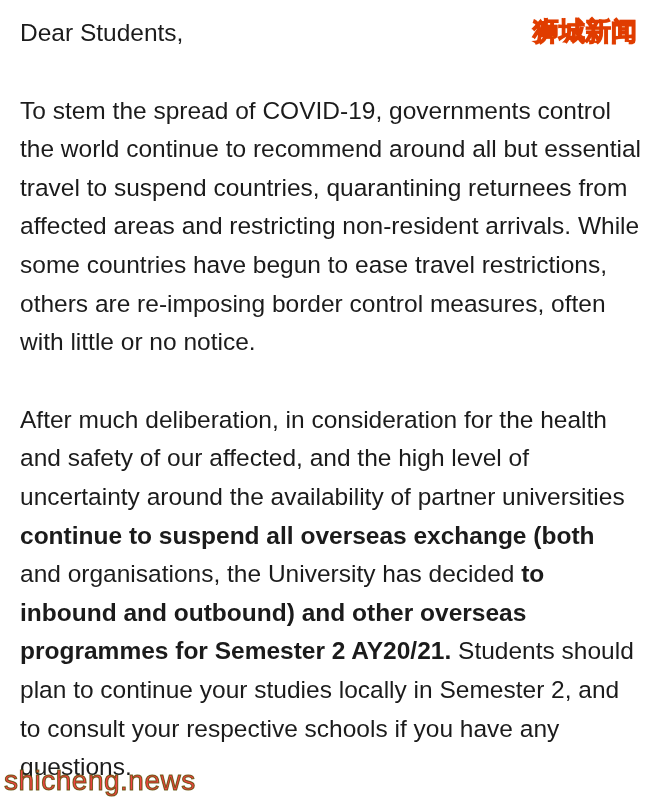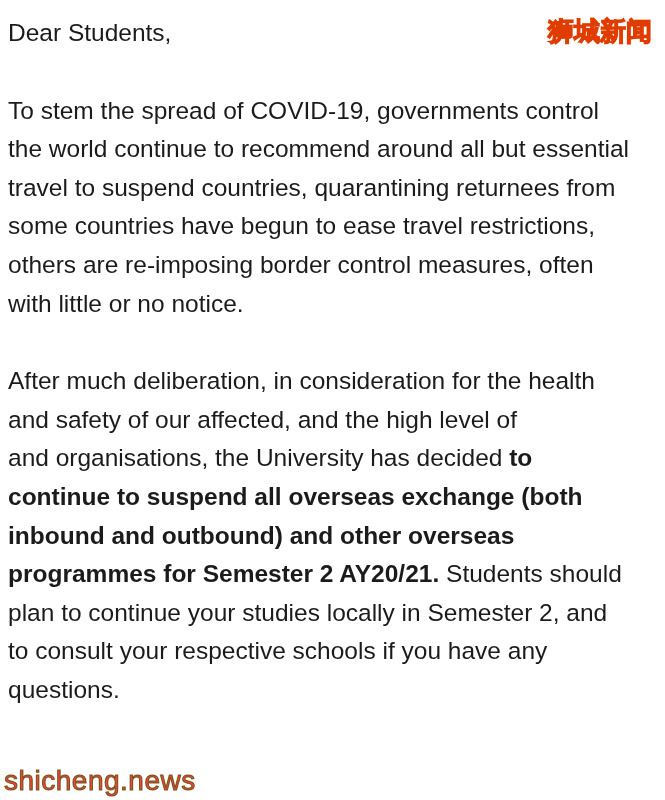--- a/index.html
+++ b/index.html
@@ -8,29 +8,29 @@
     background: #ffffff;
     overflow: hidden;
   }
   .page {
     position: relative;
     width: 665px; height: 800px;
     font-family: "Liberation Sans", sans-serif;
     font-size: 24.5px;
     line-height: 38.6px;
     color: #1b1b1b;
-    padding: 14px 0 0 8px;
+    padding: 14px 0 0 20px;
     background: #ffffff;
   }
   .para { margin: 0 0 39px 0; }
   .line { display: block; white-space: nowrap; }
   .b { font-weight: bold; }
   .wm-top {
     position: absolute;
-    top: 12px; right: 13px;
+    top: 12px; right: 28px;
     font-size: 26px;
     font-weight: bold;
     letter-spacing: 0px;
     color: #ffff00;
     -webkit-text-stroke: 1.2px #e03c00;
     text-shadow: 0 0 1px #e03c00;
     font-family: "Liberation Sans", sans-serif;
     margin-left: 38px;
   }
   .wm-bottom {
@@ -46,29 +46,31 @@
 </head>
 <body>
 
 <div class="page" style="color: rgb(27, 27, 27); background: rgb(255, 255, 255);">
   <p class="para">Dear Students,</p>
   <div>
       <p class="para">
         <span class="line"><span>To stem the spread of COVID-19, governments control</span></span>
         <span class="line"><span>the world continue to recommend around all but essential</span></span>
         <span class="line"><span>travel to suspend countries, quarantining returnees from</span></span>
+        <span class="line"><span>affected areas and restricting non-resident arrivals. While</span></span>
         <span class="line"><span>some countries have begun to ease travel restrictions,</span></span>
         <span class="line"><span>others are re-imposing border control measures, often</span></span>
         <span class="line"><span>with little or no notice.</span></span>
       </p>
       <p class="para">
         <span class="line"><span>After much deliberation, in consideration for the health</span></span>
         <span class="line"><span>and safety of our affected, and the high level of</span></span>
+        <span class="line"><span>uncertainty around the availability of partner universities</span></span>
+        <span class="line"><span class="b">continue to suspend all overseas exchange (both</span></span>
         <span class="line"><span>and organisations, the University has decided </span><span class="b">to</span></span>
-        <span class="line"><span class="b">continue to suspend all overseas exchange (both</span></span>
         <span class="line"><span class="b">inbound and outbound) and other overseas</span></span>
         <span class="line"><span class="b">programmes for Semester 2 AY20/21.</span><span> Students should</span></span>
         <span class="line"><span>plan to continue your studies locally in Semester 2, and</span></span>
         <span class="line"><span>to consult your respective schools if you have any</span></span>
         <span class="line"><span>questions.</span></span>
       </p>
     </div>
   <div class="wm-top">狮城新闻</div>
   <div class="wm-bottom">shicheng.news</div>
 </div>

